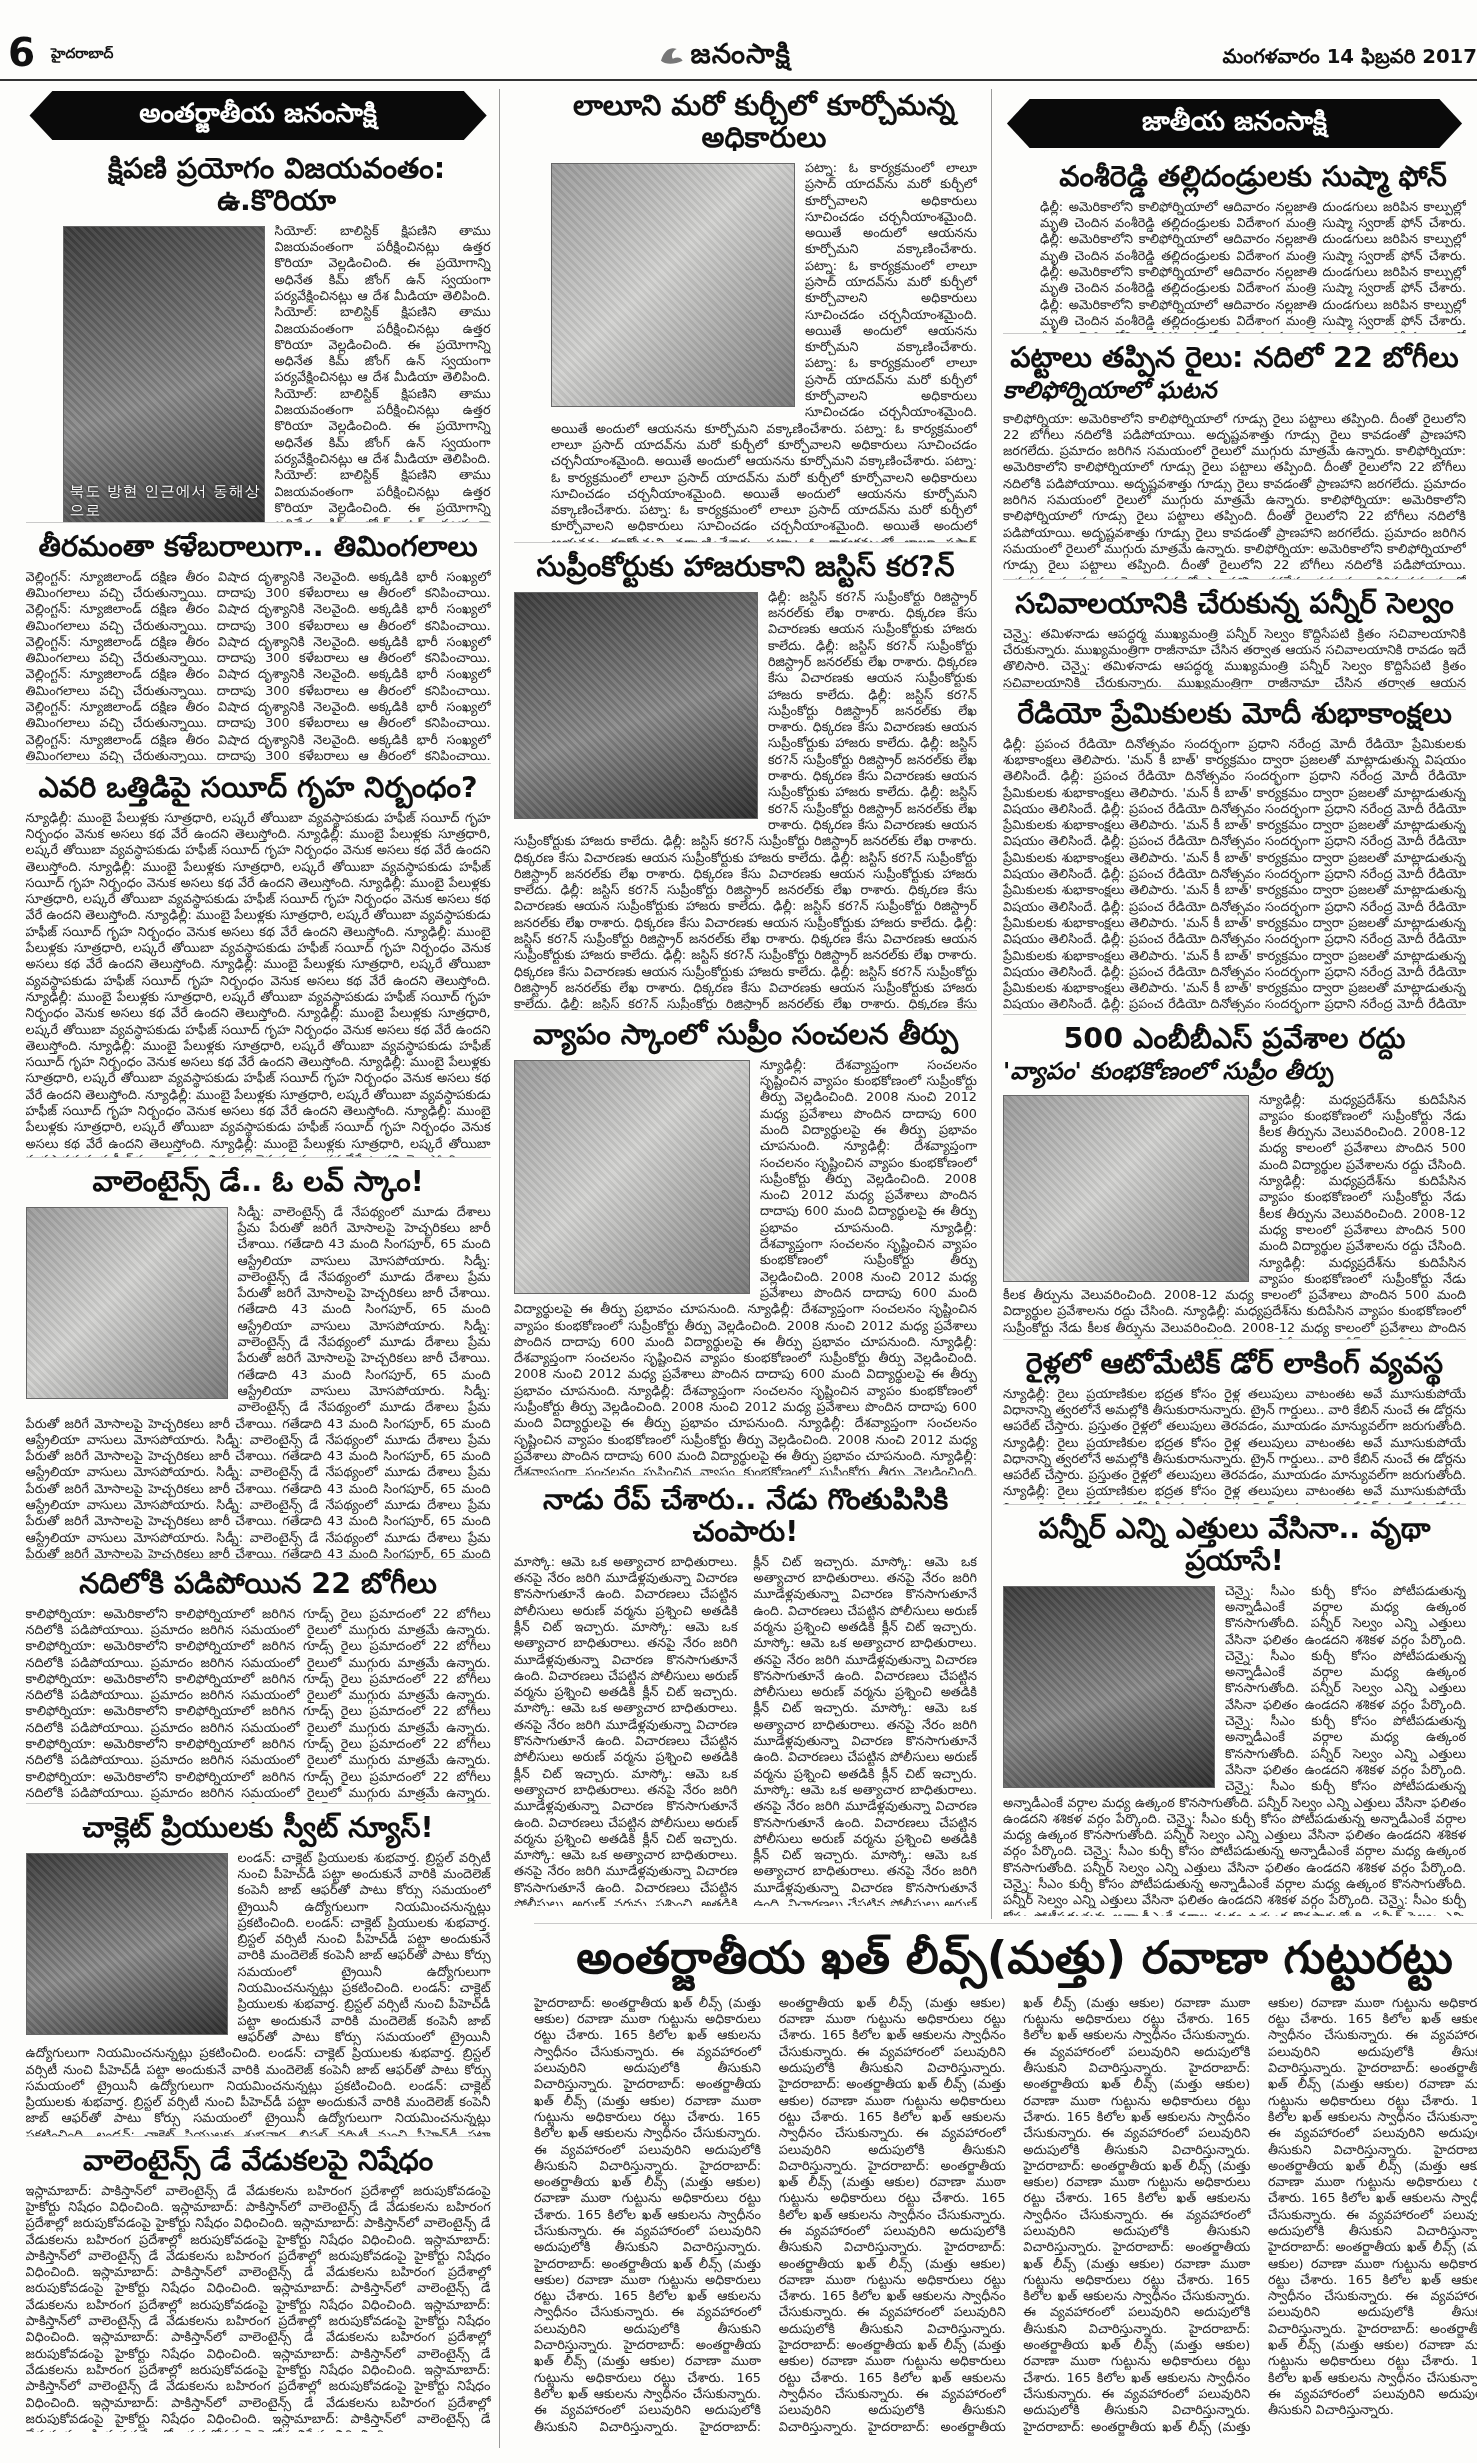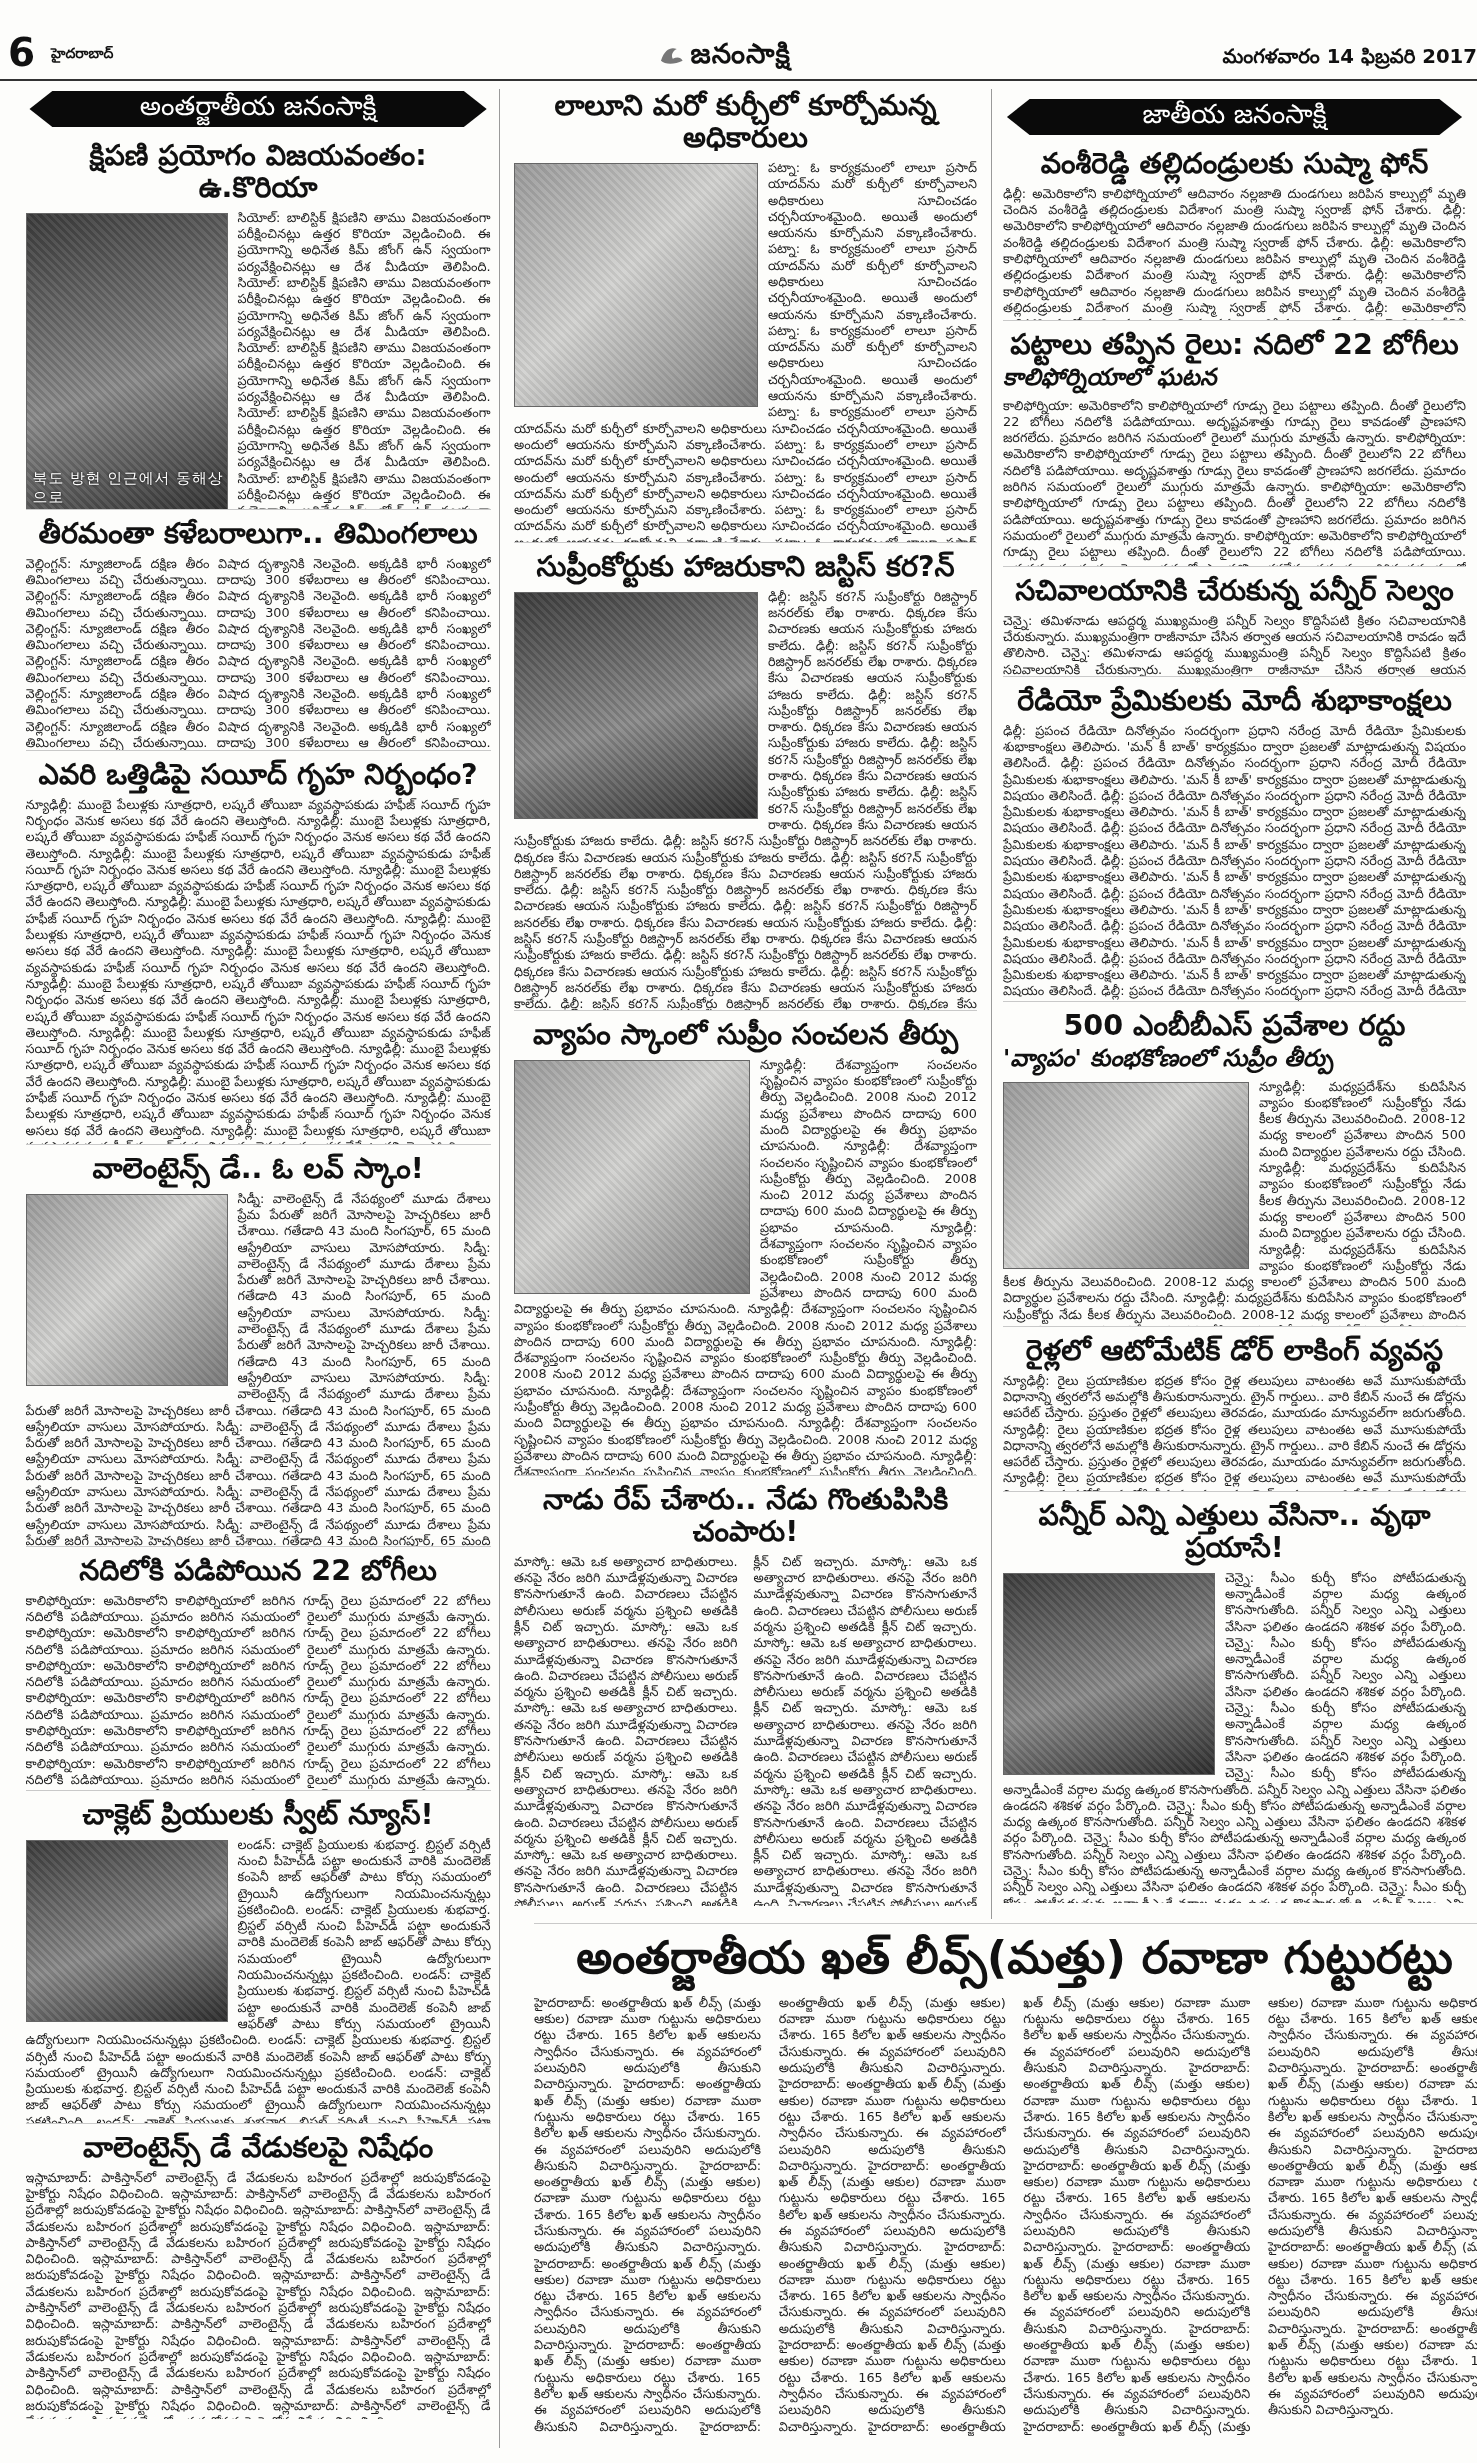--- a/index.html
+++ b/index.html
@@ -19,27 +19,27 @@
   .vrule{position:absolute;width:0;border-left:1.5px solid #9a9a9a;}
   .vrule.v1{left:499px;top:89px;height:2359px;}
   .vrule.v2{left:991px;top:89px;height:1830px;}
   
   .col{position:absolute;}
   .col-left{left:25.6px;top:91px;width:465px;}
   .col-center{left:514px;top:87px;width:463px;}
   .col-right{left:1003px;top:99px;width:463px;}
   
   .banner{
-    height:36px;background:#0a0a0a;color:#fff;display:flex;align-items:center;justify-content:center;
-    font-size:26.6px;font-weight:normal;margin:0 3.9px 9.9px 3.9px;
+    height:49px;background:#0a0a0a;color:#fff;display:flex;align-items:center;justify-content:center;
+    font-size:26.6px;font-weight:bold;margin:0 3.9px 9.9px 3.9px;
     clip-path:polygon(0 50%,5% 0,95% 0,100% 50%,95% 100%,5% 100%);
   }
   
   .article{overflow:hidden;border-top:1px solid #c9c9c9;padding-top:4.9px;box-sizing:border-box;}
-  .article.first{border-top:none;padding-top:0;}
+  .article.first{border-top:none;padding-top:0;margin-left:37px;}
   .headline{font-size:28.6px;font-weight:bold;text-align:center;line-height:1.12;margin:2px 0 6.9px 0;}
   .subline{font-size:23.6px;font-weight:bold;text-align:left;line-height:1.1;margin:-2px 0 6.9px 0;font-style:italic;}
   .body-text{font-size:12.8px;line-height:16.3px;text-align:justify;margin:0;color:#1c1c1c;}
   .two-col{column-count:2;column-gap:15.8px;}
   
   .photo{
     float:left;margin:3px 9.9px 3.9px 0;position:relative;box-sizing:border-box;
     background:
       repeating-linear-gradient(45deg,rgba(255,255,255,.06) 0 3px,rgba(0,0,0,.06) 3px 5.9px),
       linear-gradient(135deg,#9a9a9a,#d2d2d0 45%,#787878);

